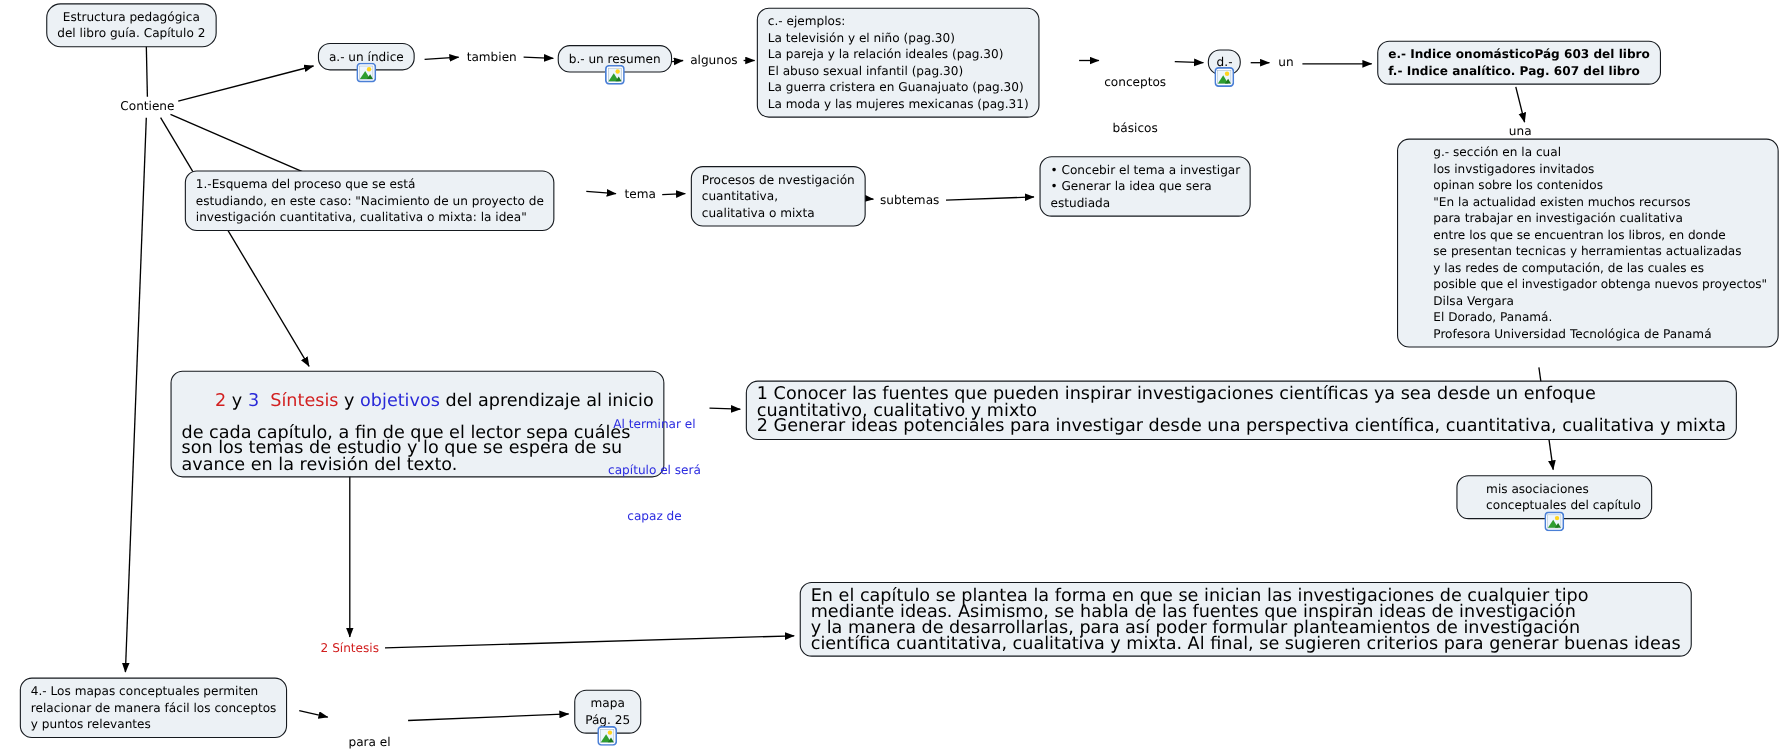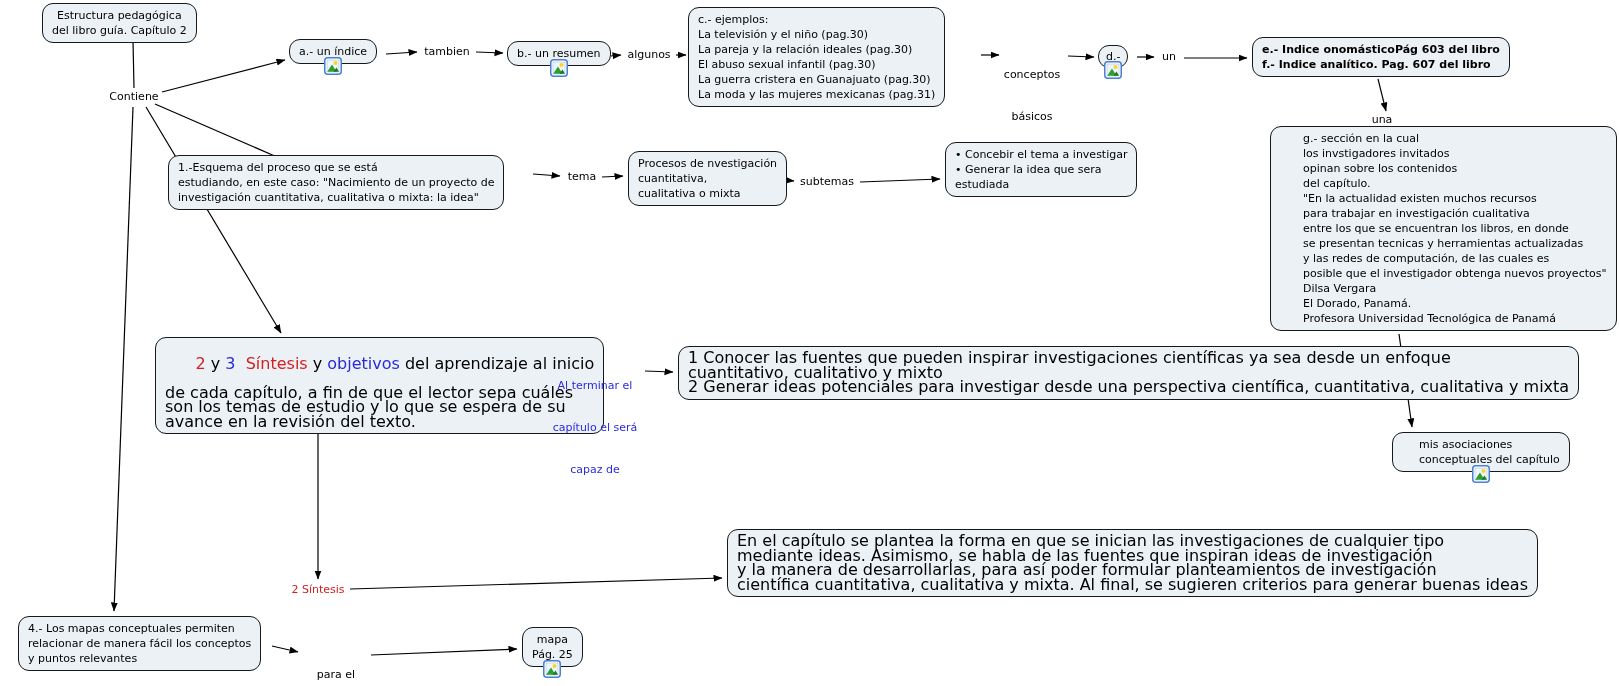--- a/index.html
+++ b/index.html
@@ -54,21 +54,21 @@
       <line x1="860" y1="182" x2="940" y2="179" marker-end="url(#ah)"></line>
       <line x1="478" y1="372" x2="545" y2="370" marker-end="url(#ah)"></line>
       <line x1="645" y1="371" x2="673" y2="372" marker-end="url(#ah)"></line>
       <line x1="318" y1="410" x2="318" y2="579" marker-end="url(#ah)"></line>
       <line x1="350" y1="589" x2="722" y2="578" marker-end="url(#ah)"></line>
       <line x1="272" y1="646" x2="298" y2="652" marker-end="url(#ah)"></line>
       <line x1="371" y1="655" x2="517" y2="649" marker-end="url(#ah)"></line>
     </g>
   </svg>
 
-  <div class="node center" style="left:42px;top:3px;">
+  <div class="node center" style="left:42px;top:3px;border-radius:13px;">
     <div class="ln">Estructura pedagógica</div>
     <div class="ln">del libro guía. Capítulo 2</div>
   </div>
 
   <div class="label" style="left:134px;top:90px;">Contiene</div>
 
   <div class="node center" style="left:289px;top:39px;">
     <div class="ln">a.- un índice</div>
     <span class="res-icon">
       <svg viewBox="0 0 18 18">
@@ -131,33 +131,32 @@
     <div class="ln">e.- Indice onomásticoPág 603 del libro</div>
     <div class="ln">f.- Indice analítico. Pag. 607 del libro</div>
   </div>
 
   <div class="label" style="left:1382px;top:113px;">una</div>
 
   <div class="node" style="left:1270px;top:126px;padding-left:32px;">
     <div class="ln">g.- sección en la cual</div>
     <div class="ln">los invstigadores invitados</div>
     <div class="ln">opinan sobre los contenidos</div>
-    <div class="ln">del capítulo.</div>
     <div class="ln">"En la actualidad existen muchos recursos</div>
     <div class="ln">para trabajar en investigación cualitativa</div>
     <div class="ln">entre los que se encuentran los libros, en donde</div>
     <div class="ln">se presentan tecnicas y herramientas actualizadas</div>
     <div class="ln">y las redes de computación, de las cuales es</div>
     <div class="ln">posible que el investigador obtenga nuevos proyectos"</div>
     <div class="ln">Dilsa Vergara</div>
     <div class="ln">El Dorado, Panamá.</div>
     <div class="ln">Profesora Universidad Tecnológica de Panamá</div>
   </div>
 
-  <div class="node" style="left:1392px;top:432px;padding-left:26px;">
+  <div class="node" style="left:1324px;top:432px;padding-left:26px;">
     <div class="ln">mis asociaciones</div>
     <div class="ln">conceptuales del capítulo</div>
     <span class="res-icon">
       <svg viewBox="0 0 18 18">
           <rect x="0.75" y="0.75" width="16.5" height="16.5" rx="3" fill="#fff" stroke="#4a7fd6" stroke-width="1.5"></rect>
           <rect x="3" y="3" width="12" height="12" fill="#eef6fd" stroke="#9fb6c8" stroke-width="0.5"></rect>
           <circle cx="11.5" cy="6" r="2" fill="#ffd41e"></circle>
           <path d="M3.2 14.8 L8 7.5 L12.5 14.8 Z" fill="#2f9e30"></path>
           <path d="M9.5 14.8 L12.5 10.5 L15 14.8 Z" fill="#1d7a1e"></path>
         </svg>

